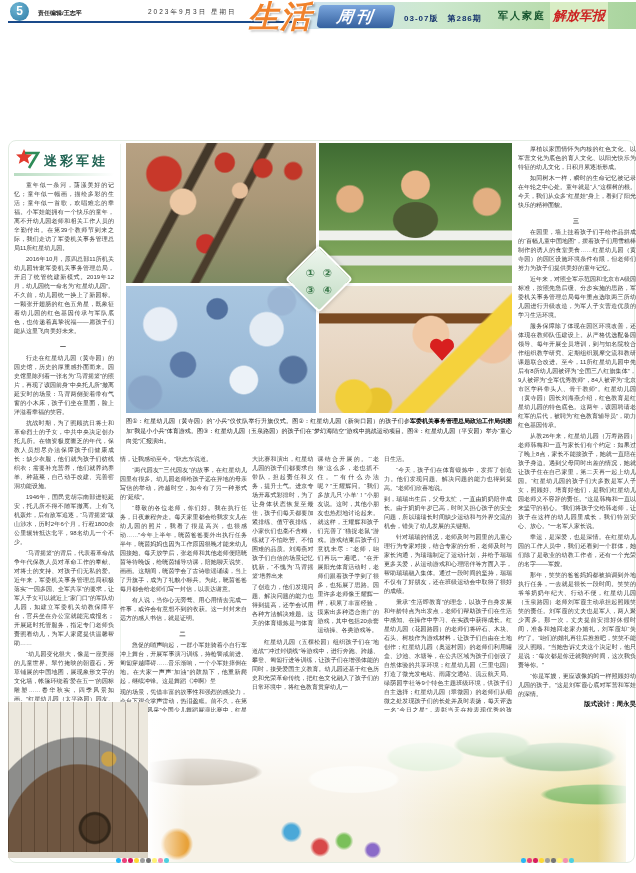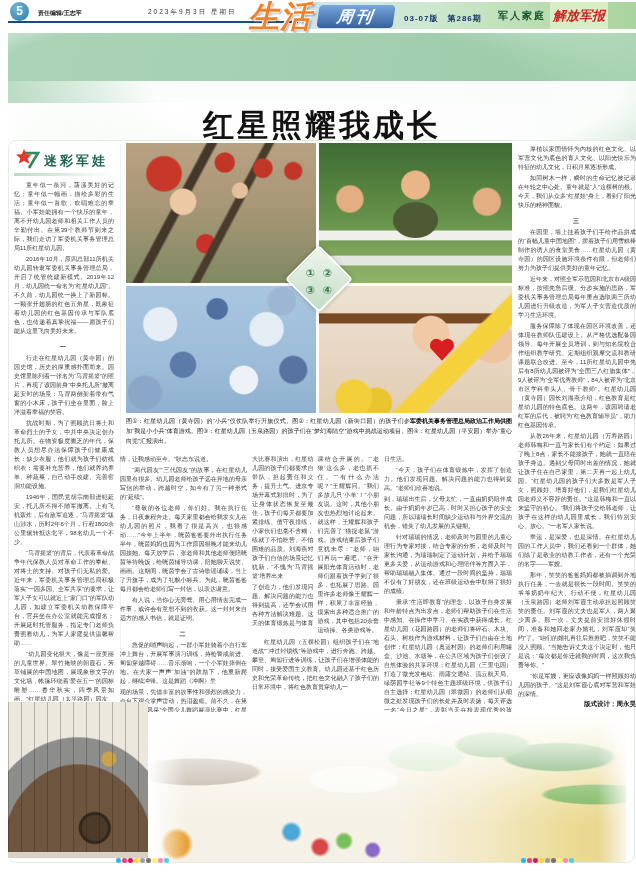--- a/index.html
+++ b/index.html
@@ -166,24 +166,20 @@
     <div class="editor">责任编辑/王志平</div>
     <div class="date">2023年9月3日 星期日</div>
     <div class="hdr-rule"></div>
     <div class="mast-main">生活</div>
     <div class="mast-sub">周刊</div>
     <div class="issue-info">03-07版　第286期</div>
     <div class="section-name">军人家庭</div>
     <div class="paper-logo">解放军报</div>
   </div>
 
-  <div class="banner">
-    <div class="headline">红星照耀我成长</div>
-
-  </div>
 
   <div class="frame"></div>
 
   <div class="sidebar smalltext">
     <div class="sb-head">
       <span>
         <svg width="26" height="22" viewBox="0 0 26 22">
           <path fill="#e23b2e" d="M10 1 l2.4 5.2 5.7.4-4.3 3.7 1.4 5.5-5.2-3.1-5.2 3.1 1.4-5.5L2 6.6l5.7-.4z"></path>
           <path d="M11 5 h13 l-9 15" stroke="#2e8b57" stroke-width="2.6" fill="none"></path>
         </svg>

